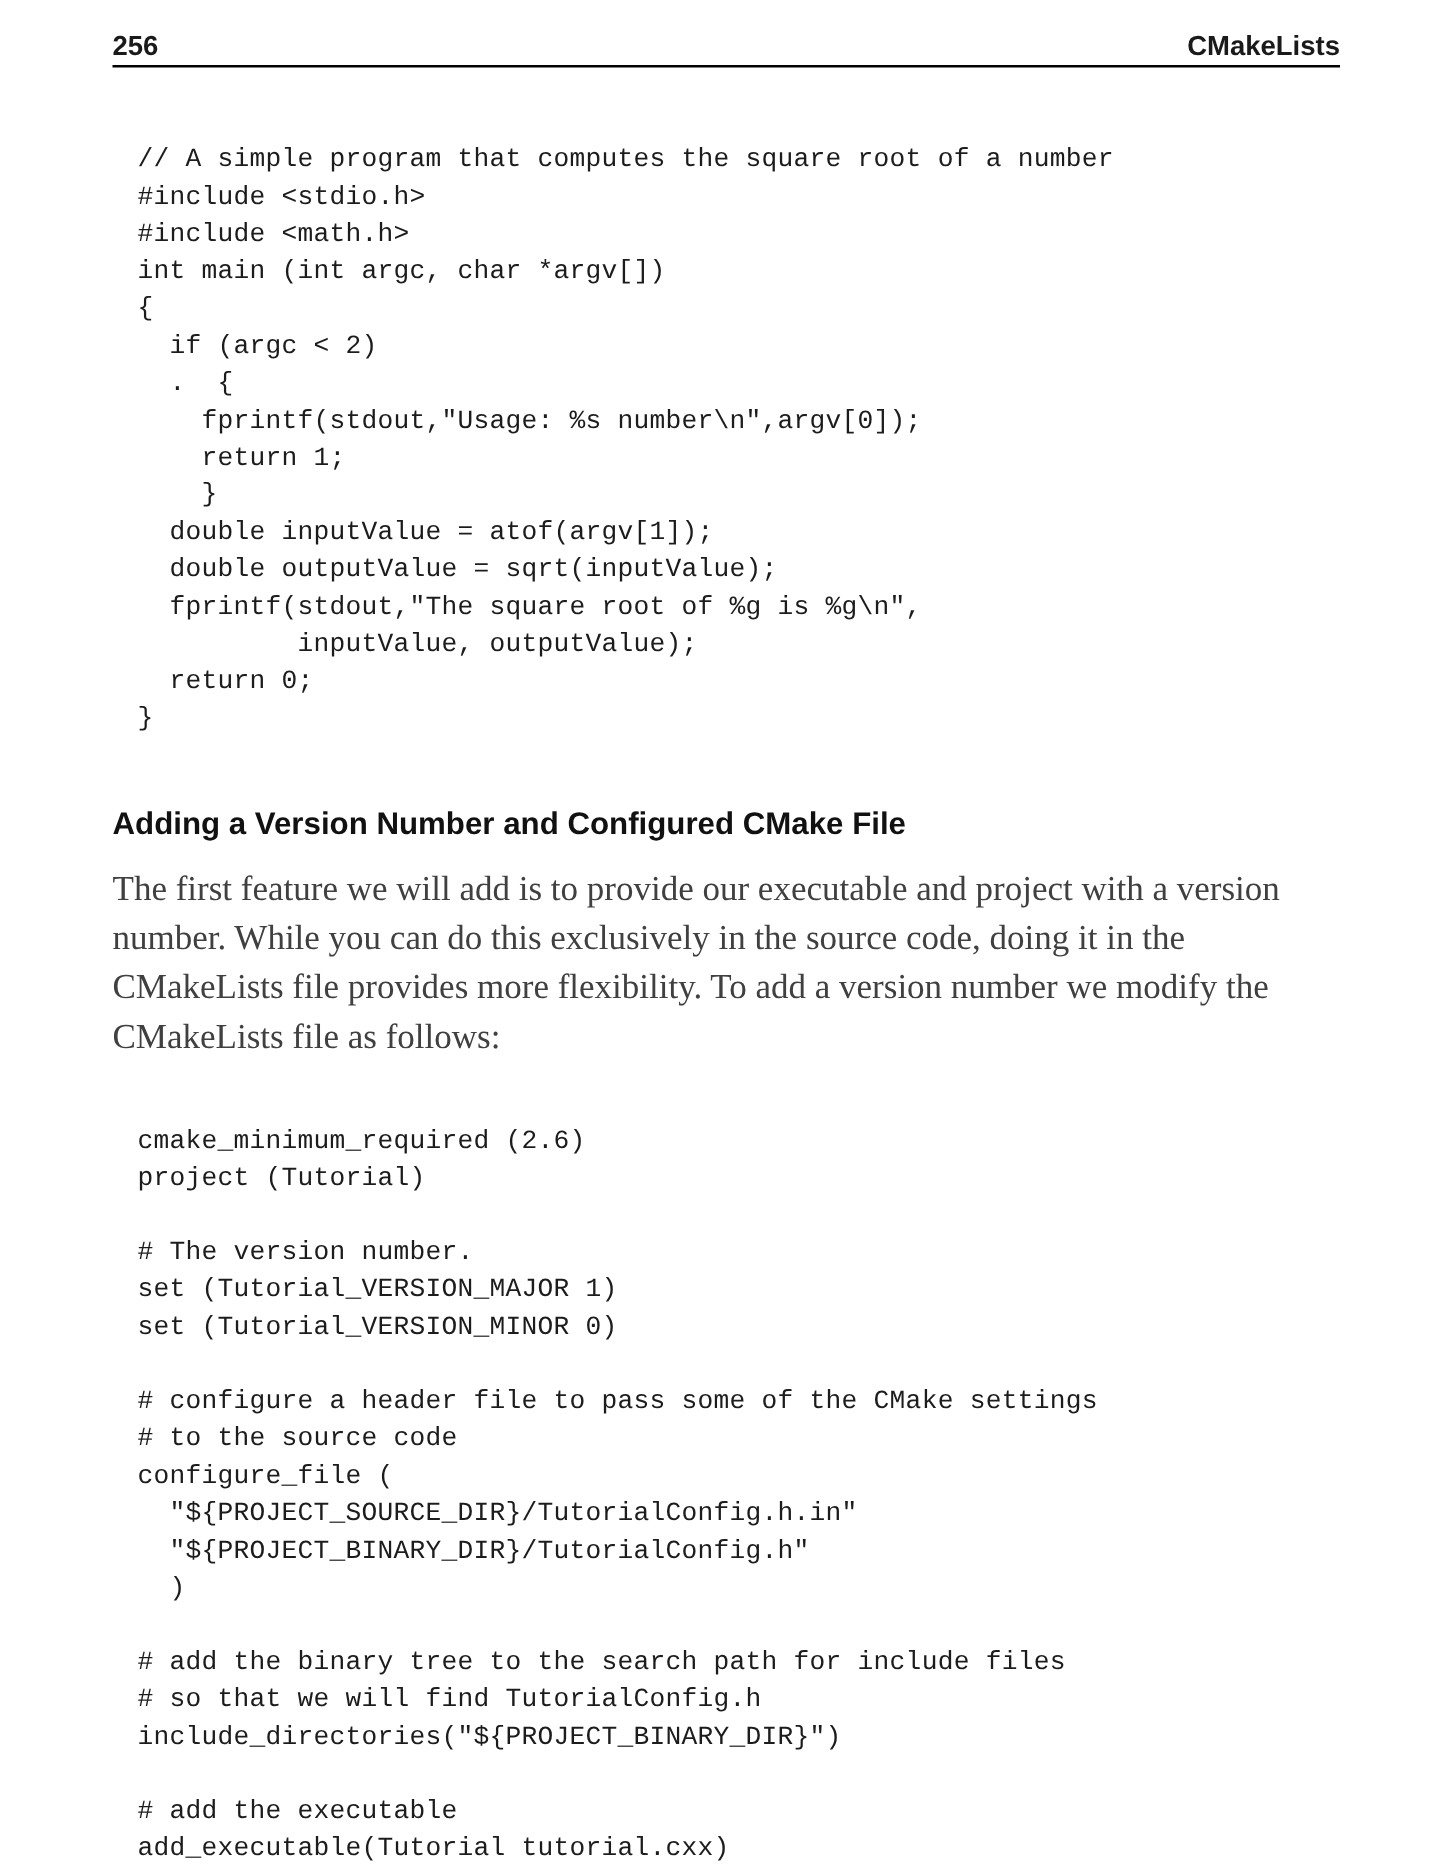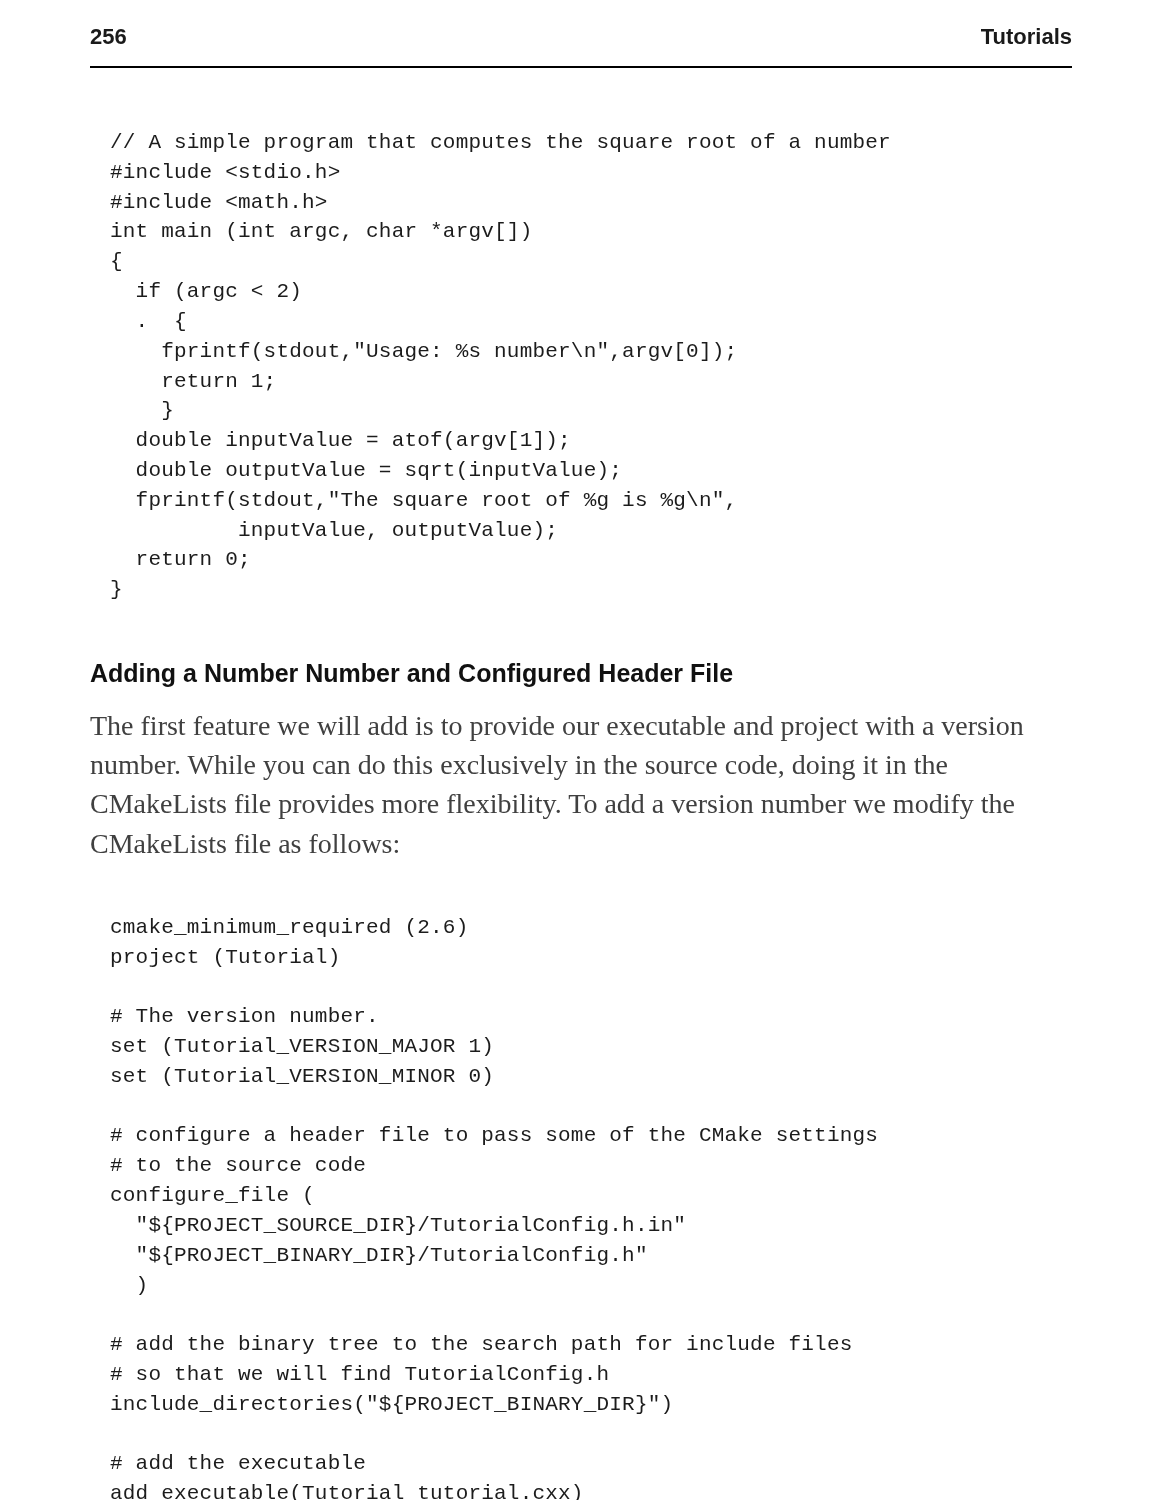--- a/index.html
+++ b/index.html
@@ -12,21 +12,21 @@
       background: #ffffff;
       color: #1a1a1a;
       width: 1162px;
       padding: 24px 90px 60px 90px;
     }
     .page-header {
       display: flex;
       justify-content: space-between;
       align-items: baseline;
       border-bottom: 2px solid #000;
-      padding-bottom: 16px;
+      padding-bottom: 2px;
       margin-bottom: 60px;
     }
     .page-number {
       font-family: Arial, Helvetica, sans-serif;
       font-size: 22px;
       font-weight: 700;
     }
     .page-category {
       font-family: Arial, Helvetica, sans-serif;
       font-size: 22px;
@@ -55,41 +55,41 @@
       line-height: 1.4;
       margin-bottom: 50px;
       color: #404040;
     }
   </style>
 </head>
 <body>
 
 <div class="page-header">
   <span class="page-number">256</span>
-  <span class="page-category">Tutorials</span>
+  <span class="page-category">CMakeLists</span>
 </div>
 
 <pre class="code-block">// A simple program that computes the square root of a number
 #include &lt;stdio.h&gt;
 #include &lt;math.h&gt;
 int main (int argc, char *argv[])
 {
   if (argc &lt; 2)
   .  {
     fprintf(stdout,"Usage: %s number\n",argv[0]);
     return 1;
     }
   double inputValue = atof(argv[1]);
   double outputValue = sqrt(inputValue);
   fprintf(stdout,"The square root of %g is %g\n",
           inputValue, outputValue);
   return 0;
 }</pre>
 
-<h2 class="section-heading">Adding a Number Number and Configured Header File</h2>
+<h2 class="section-heading">Adding a Version Number and Configured CMake File</h2>
 
 <p class="body-text">The first feature we will add is to provide our executable and project with a version number. While you can do this exclusively in the source code, doing it in the CMakeLists file provides more flexibility. To add a version number we modify the CMakeLists file as follows:</p>
 
 <pre class="code-block">cmake_minimum_required (2.6)
 project (Tutorial)
 
 # The version number.
 set (Tutorial_VERSION_MAJOR 1)
 set (Tutorial_VERSION_MINOR 0)
 

